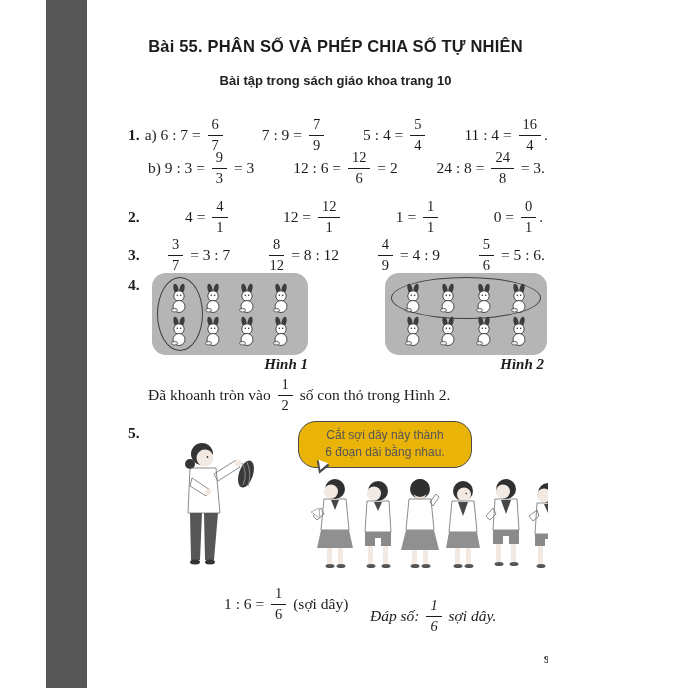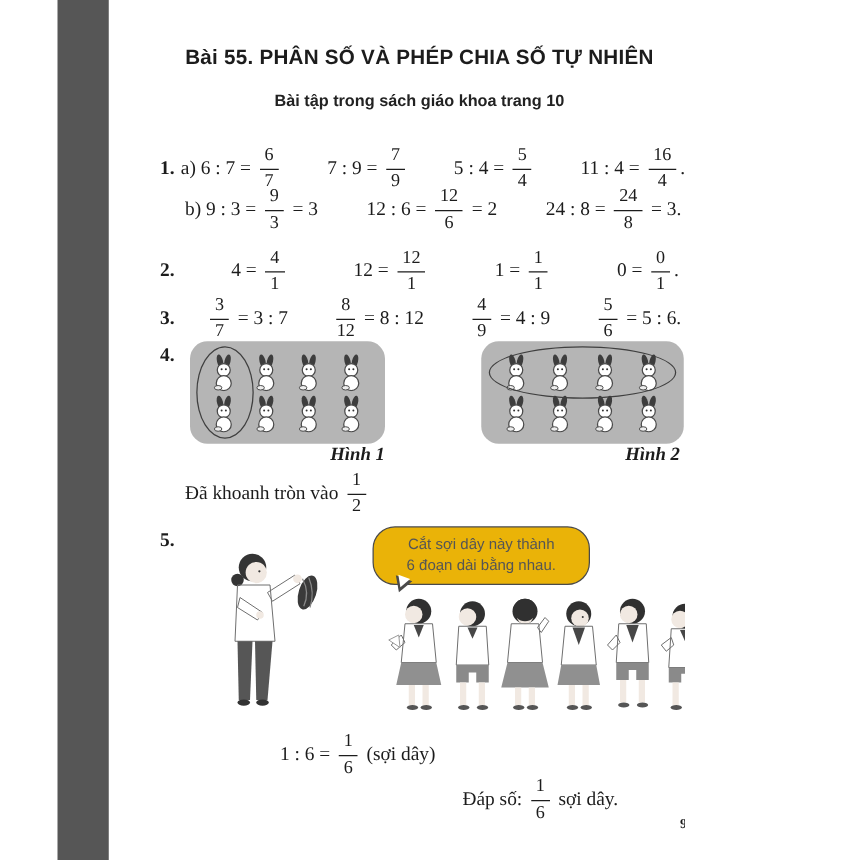--- a/index.html
+++ b/index.html
@@ -267,20 +267,21 @@
   <div id="figcap1" class="figcap">Hình 1</div>
   <div id="figcap2" class="figcap">Hình 2</div>
 
   <div class="mline" style="left:148px;top:373px;">
     <span class="eq">
       <span class="t">Đã khoanh tròn vào </span>
       <span class="frac">
           <span class="fnum">1</span>
           <span class="fden">2</span>
         </span>
+      <span class="t"> số con thỏ trong Hình 2.</span>
     </span>
   </div>
 
   <b class="plabel-abs" style="left:128px;top:424px;">5.</b>
 
   <div class="bubble">
     <div>Cắt sợi dây này thành</div>
     <div>6 đoạn dài bằng nhau.</div>
   </div>
 
@@ -383,21 +384,21 @@
     <span class="eq">
       <span class="t">1 : 6 = </span>
       <span class="frac">
           <span class="fnum">1</span>
           <span class="fden">6</span>
         </span>
       <span class="t"> (sợi dây)</span>
     </span>
   </div>
 
-  <div class="mline" style="left:370px;top:618px;text-align:right;">
+  <div class="mline" style="left:370px;top:594px;font-style:italic;text-align:right;">
     <span class="eq">
       <span class="t">Đáp số: </span>
       <span class="frac">
           <span class="fnum">1</span>
           <span class="fden">6</span>
         </span>
       <span class="t"> sợi dây.</span>
     </span>
   </div>
 

